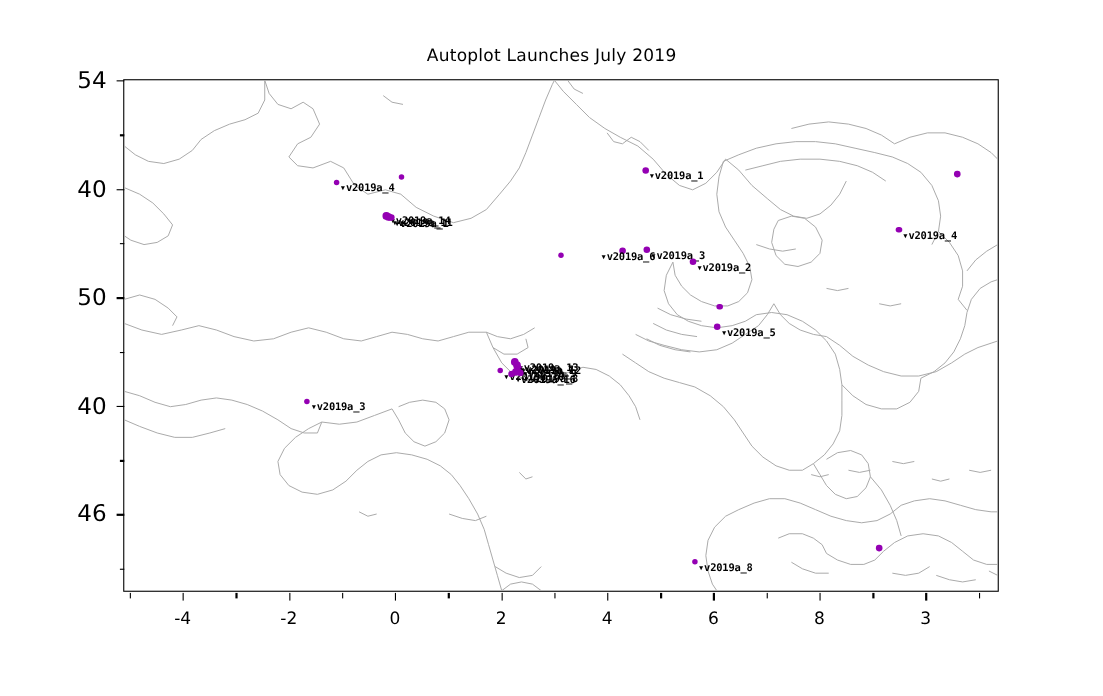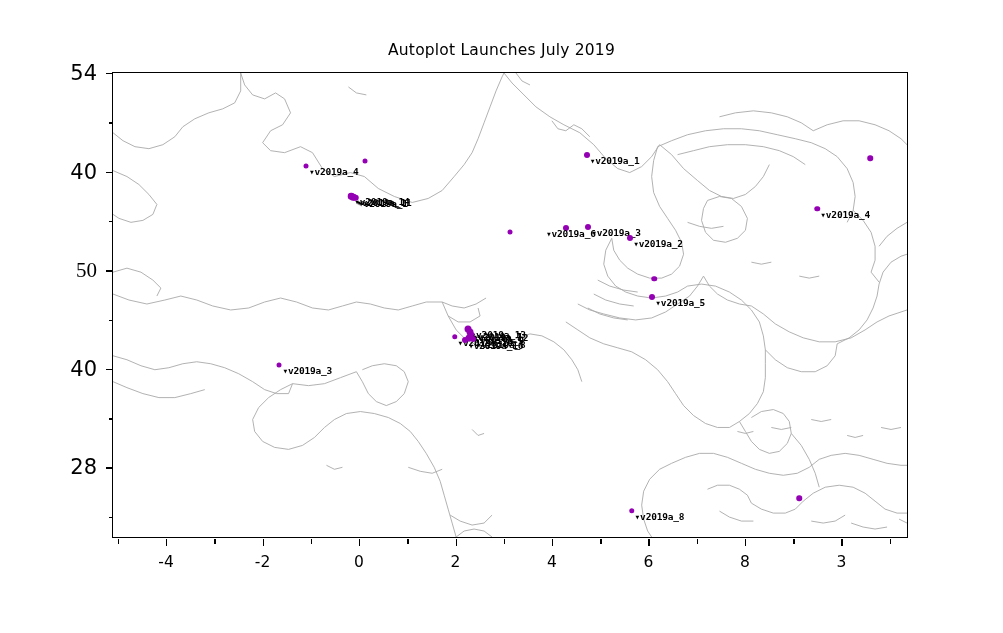--- a/index.html
+++ b/index.html
@@ -193,25 +193,25 @@
     <div class="xlab" style="left: 342.521px;">2</div>
     <div class="tick xt-major" style="left: 439.006px;"></div>
     <div class="xlab" style="left: 439.006px;">4</div>
     <div class="tick xt-major" style="left: 535.491px;"></div>
     <div class="xlab" style="left: 535.491px;">6</div>
     <div class="tick xt-major" style="left: 631.976px;"></div>
     <div class="xlab" style="left: 631.976px;">8</div>
     <div class="tick xt-major" style="left: 728.461px;"></div>
     <div class="xlab" style="left: 728.461px;">3</div>
     <div class="tick yt-major" style="top: 394.497px;"></div>
-    <div class="ylab" style="top: 394.497px;">28</div>
+    <div class="ylab" style="top: 394.497px;">46</div>
     <div class="tick yt-major" style="top: 295.873px;"></div>
     <div class="ylab" style="top: 295.873px;">40</div>
     <div class="tick yt-major" style="top: 197.249px;"></div>
-    <div class="ylab" style="top: 197.249px; font-family: Liberation Serif, serif;">50</div>
+    <div class="ylab" style="top: 197.249px;">50</div>
     <div class="tick yt-major" style="top: 98.6243px;"></div>
     <div class="ylab" style="top: 98.6243px;">40</div>
     <div class="tick yt-major" style="top: 0px;"></div>
     <div class="ylab" style="top: 0px;">54</div>
     <div class="marker" style="left: 192.97px; top: 92.7069px; width: 5px; height: 5px; background: rgb(148, 0, 179);"></div>
     <div class="plabel" style="left: 195.97px; top: 93.7069px;">▾v2019a_4</div>
     <div class="marker" style="left: 251.825px; top: 87.7757px; width: 5px; height: 5px; background: rgb(148, 0, 179);"></div>
     <div class="marker" style="left: 238.318px; top: 123.28px; width: 6.5px; height: 6.5px; background: rgb(148, 0, 179);"></div>
     <div class="plabel" style="left: 241.318px; top: 124.28px;">▾v2019a_14</div>
     <div class="marker" style="left: 240.247px; top: 124.267px; width: 6.5px; height: 6.5px; background: rgb(148, 0, 179);"></div>

